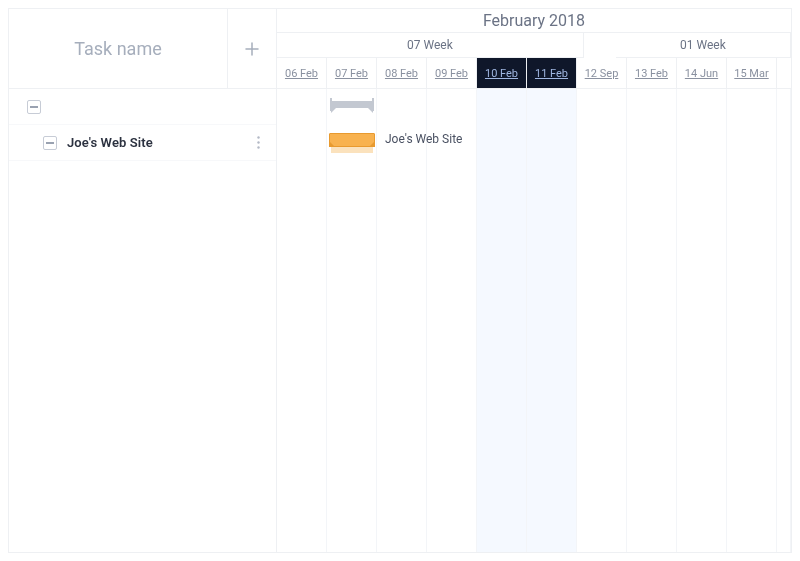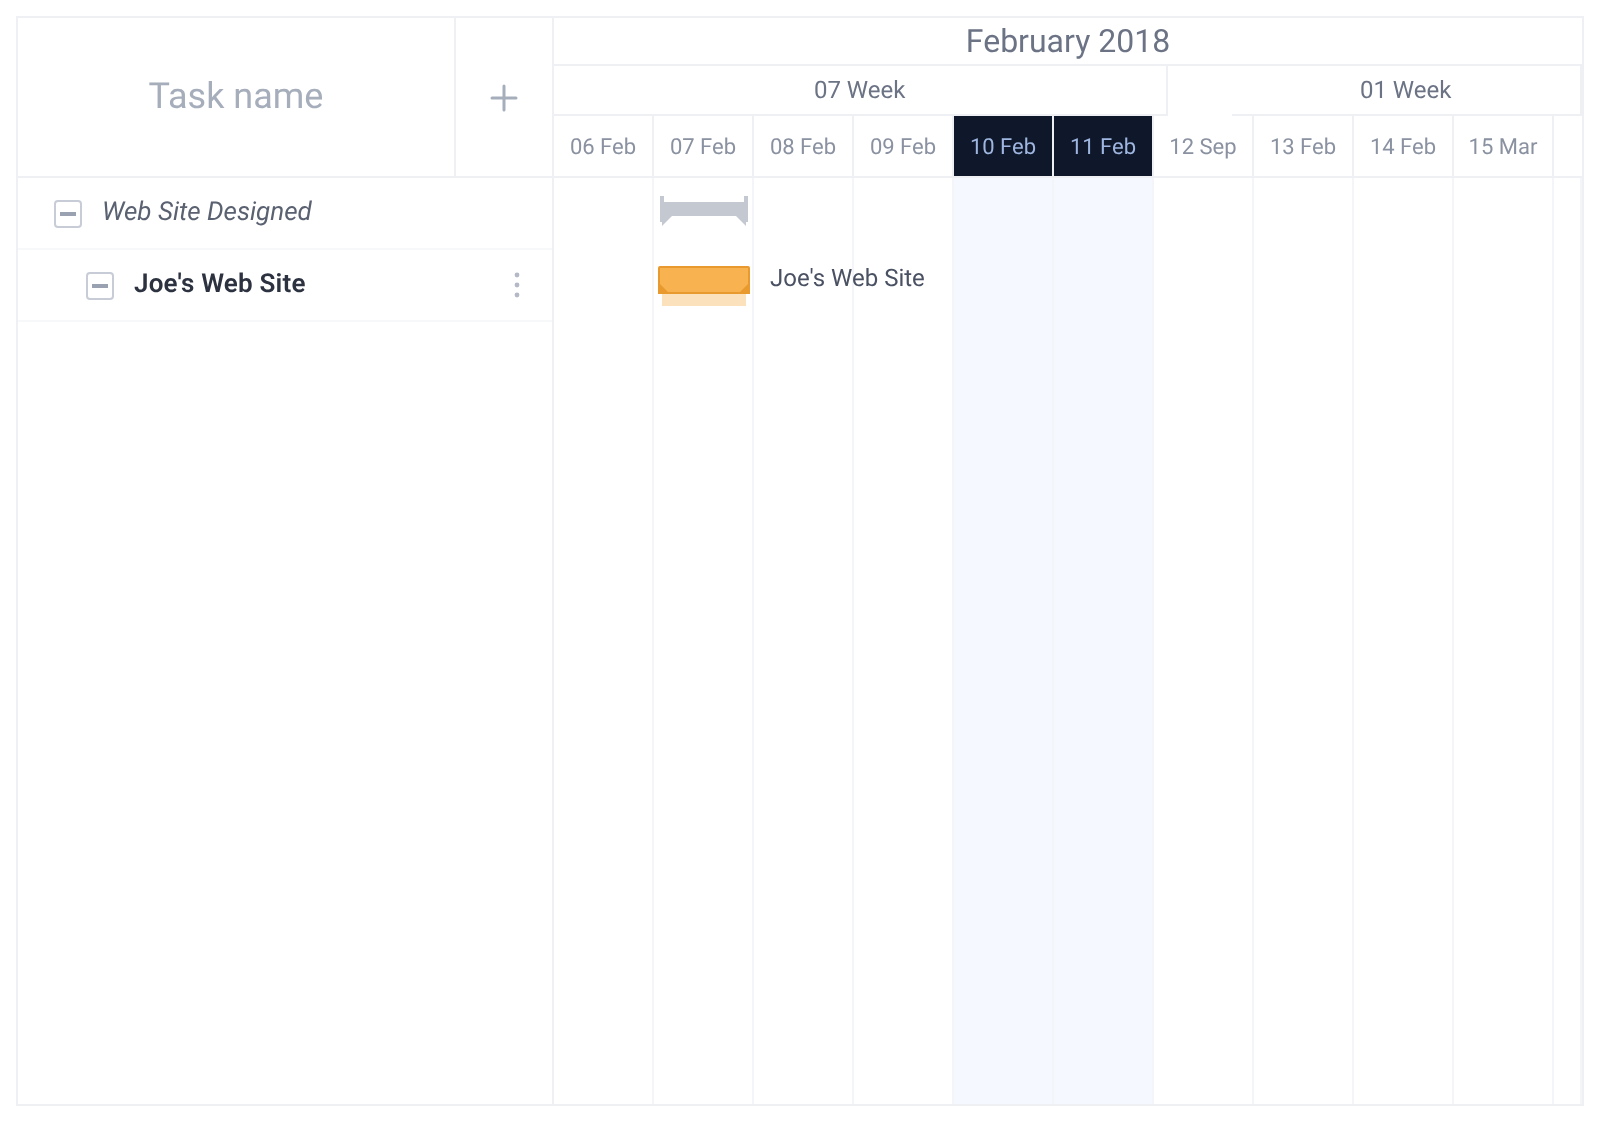--- a/index.html
+++ b/index.html
@@ -128,20 +128,21 @@
     }
     .day-row { height: 30px; }
     .day-cell {
       width: 50px;
       display: flex;
       align-items: center;
       justify-content: center;
       font-size: 11px;
       color: #8a91a0;
       border-right: 1px solid #eef0f3;
+      text-decoration: underline;
     }
     .day-cell.weekend { color: #9fb6e0; background: #0f172a; }
     .timeline-body {
       position: relative;
       flex: 1;
     }
     .grid-cols {
       position: absolute;
       inset: 0;
       display: flex;
@@ -231,21 +232,20 @@
           </svg>
       </div>
     </div>
     <div class="task-rows">
       <div class="task-row">
         <div class="collapse">
           <svg viewBox="0 0 8 2">
               <rect width="8" height="2" fill="#9aa2b1"></rect>
             </svg>
         </div>
-        <div class="task-label italic">Web Site Designed</div>
       </div>
       <div class="task-row child">
         <div class="collapse">
           <svg viewBox="0 0 8 2">
               <rect width="8" height="2" fill="#9aa2b1"></rect>
             </svg>
         </div>
         <div class="task-label bold">Joe's Web Site</div>
         <div class="more">
           <svg viewBox="0 0 3 13">
@@ -269,21 +269,21 @@
         </div>
       <div class="day-row" id="day-row">
           <div class="day-cell">06 Feb</div>
           <div class="day-cell">07 Feb</div>
           <div class="day-cell">08 Feb</div>
           <div class="day-cell">09 Feb</div>
           <div class="day-cell weekend">10 Feb</div>
           <div class="day-cell weekend">11 Feb</div>
           <div class="day-cell">12 Sep</div>
           <div class="day-cell">13 Feb</div>
-          <div class="day-cell">14 Feb</div>
+          <div class="day-cell">14 Jun</div>
           <div class="day-cell">15 Mar</div>
         </div>
     </div>
     <div class="timeline-body">
       <div class="grid-cols" id="grid-cols">
           <div class="grid-col"></div>
           <div class="grid-col"></div>
           <div class="grid-col"></div>
           <div class="grid-col"></div>
           <div class="grid-col weekend"></div>

